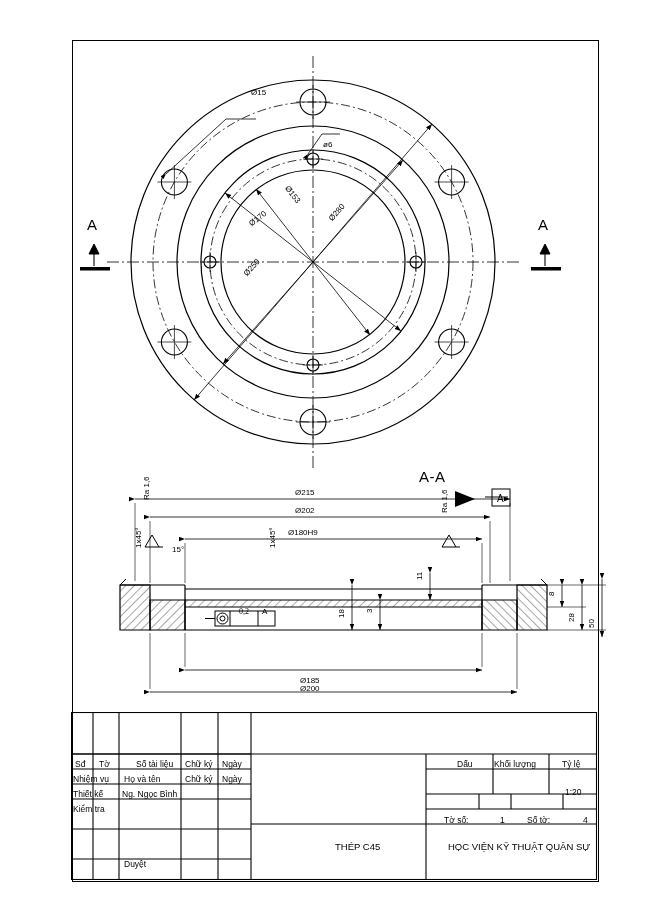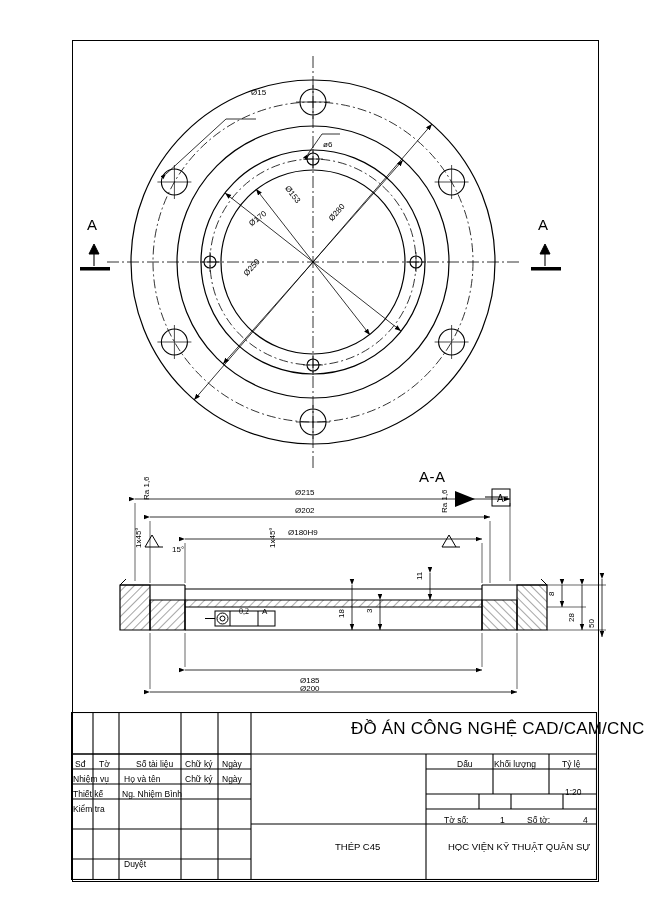--- a/index.html
+++ b/index.html
@@ -299,35 +299,34 @@
       <line x1="422" y1="42" x2="422" y2="82"></line>
       <line x1="478" y1="42" x2="478" y2="82"></line>
       <line x1="355" y1="97" x2="525" y2="97"></line>
       <line x1="408" y1="82" x2="408" y2="97"></line>
       <line x1="440" y1="82" x2="440" y2="97"></line>
       <line x1="492" y1="82" x2="492" y2="97"></line>
     </g>
   </svg>
 
   <div class="tb-title" style="left:352px;top:720px;"></div>
-  <div class="tb-title" style="left:351px;top:719px;">ĐỒ ÁN CÔNG NGHỆ CAD/CAM/CNC</div>
 
   <div class="tb-cell" style="left:75px;top:760px;">Sđ</div>
   <div class="tb-cell" style="left:99px;top:760px;">Tờ</div>
   <div class="tb-cell" style="left:125px;top:760px;padding-left:11px;">Số tài liệu</div>
   <div class="tb-cell" style="left:185px;top:760px;">Chữ ký</div>
   <div class="tb-cell" style="left:222px;top:760px;">Ngày</div>
 
   <div class="tb-cell" style="left:73px;top:775px;">Nhiệm vụ</div>
   <div class="tb-cell" style="left:124px;top:775px;">Họ và tên</div>
   <div class="tb-cell" style="left:185px;top:775px;">Chữ ký</div>
   <div class="tb-cell" style="left:222px;top:775px;">Ngày</div>
 
   <div class="tb-cell" style="left:73px;top:790px;">Thiết kế</div>
-  <div class="tb-cell" style="left:122px;top:790px;">Ng. Nhiệm Bình</div>
+  <div class="tb-cell" style="left:122px;top:790px;">Ng. Ngọc Bình</div>
   <div class="tb-cell" style="left:73px;top:805px;">Kiểm tra</div>
   <div class="tb-cell" style="left:78px;top:860px;padding-left:46px;">Duyệt</div>
 
   <div class="tb-cell" style="left:457px;top:760px;">Dấu</div>
   <div class="tb-cell" style="left:494px;top:760px;">Khối lượng</div>
   <div class="tb-cell" style="left:562px;top:760px;">Tỷ lệ</div>
   <div class="tb-cell" style="left:565px;top:788px;">1:20</div>
 
   <div class="tb-cell" style="left:444px;top:816px;">Tờ số:</div>
   <div class="tb-cell" style="left:500px;top:816px;">1</div>

